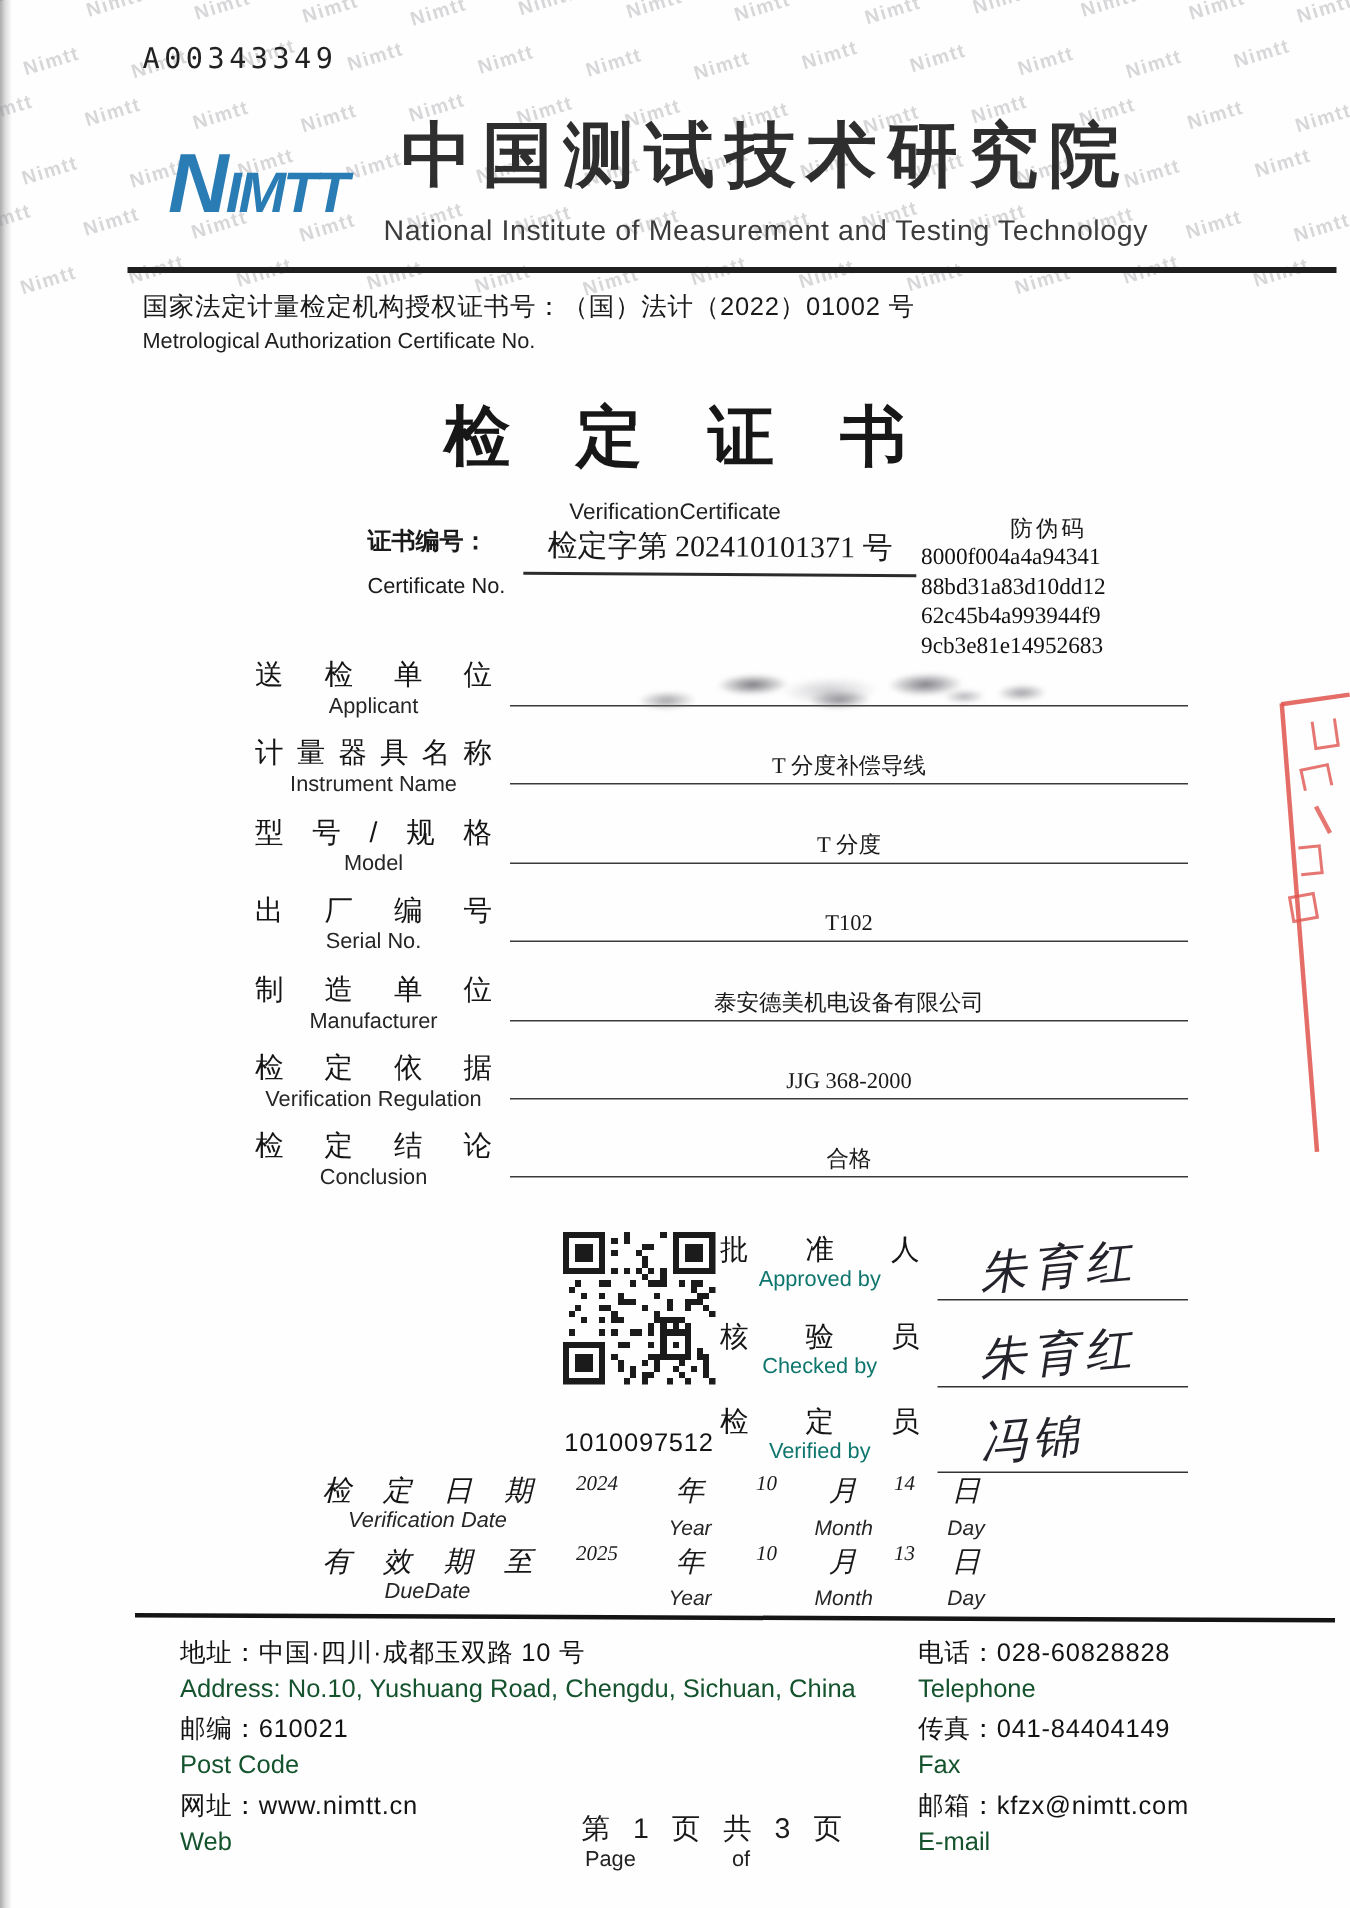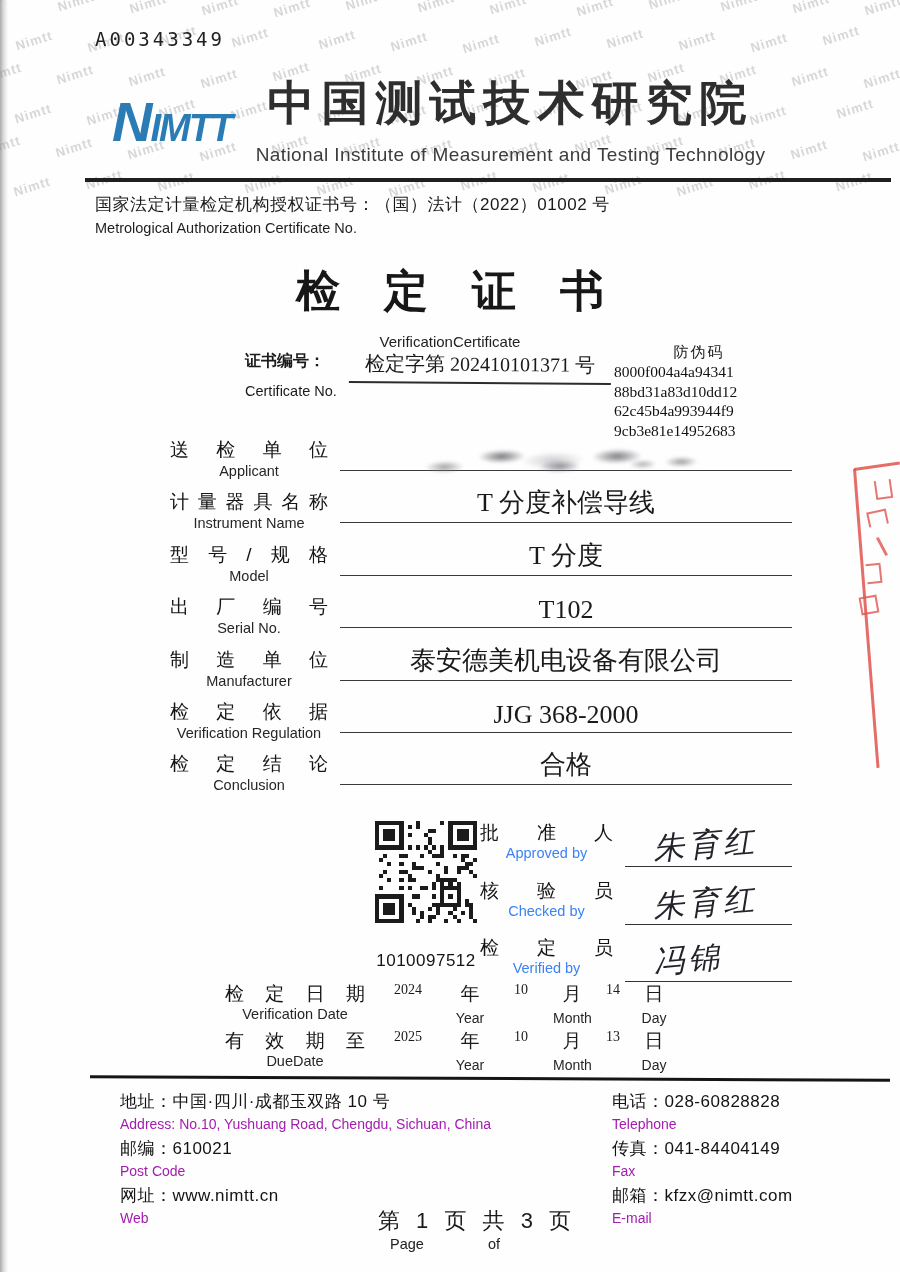--- a/index.html
+++ b/index.html
@@ -44,68 +44,68 @@
   .anti-codes{font-family:"Liberation Serif",serif;font-size:15.5px;line-height:19.5px;color:#111;}
   
   .fields{position:absolute;left:170px;top:437px;width:622px;}
   .frow{height:52.4px;display:flex;}
   .flabel{width:158px;}
   .flabel-cn{font-size:19px;text-align:justify;text-align-last:justify;text-justify:inter-character;
       height:25px;color:#151515;}
   .flabel-en{font-size:14.5px;text-align:center;color:#262626;margin-top:1px;}
   .fvalue{width:452px;margin-left:12px;height:34px;border-bottom:1.5px solid #3a3a3a;
       display:flex;align-items:flex-end;justify-content:center;
-      font-family:"Liberation Serif",serif;font-size:26px;padding-bottom:2px;box-sizing:border-box;}
+      font-family:"Liberation Serif",serif;font-size:15px;padding-bottom:2px;box-sizing:border-box;}
   .smudge{width:320px;height:36px;margin-bottom:-12px;filter:blur(1.5px);transform:rotate(-1.5deg);
       background:
       radial-gradient(ellipse 28px 9px at 12% 55%, rgba(125,125,130,.7), transparent 70%),
       radial-gradient(ellipse 34px 10px at 30% 30%, rgba(85,85,92,.8), transparent 70%),
       radial-gradient(ellipse 30px 9px at 48% 62%, rgba(108,108,115,.75), transparent 70%),
       radial-gradient(ellipse 36px 11px at 66% 38%, rgba(92,92,100,.8), transparent 70%),
       radial-gradient(ellipse 24px 8px at 86% 58%, rgba(118,118,125,.7), transparent 70%),
       radial-gradient(ellipse 46px 13px at 46% 45%, rgba(150,150,158,.45), transparent 70%),
       radial-gradient(ellipse 20px 7px at 74% 62%, rgba(130,130,138,.6), transparent 70%);}
   
   .qrsec{position:absolute;left:374px;top:821px;width:104px;text-align:center;}
   .qr-num{font-size:17px;margin-top:24px;letter-spacing:.5px;color:#141414;}
   .sigs{position:absolute;left:480px;top:812px;width:312px;}
   .srow{height:57.5px;display:flex;align-items:center;}
   .slabel{width:133px;}
   .slabel-cn{font-size:19px;text-align:justify;text-align-last:justify;text-justify:inter-character;
       height:25px;color:#151515;}
-  .slabel-en{font-size:14.5px;text-align:center;color:#3b82f6;}
+  .slabel-en{font-size:14.5px;text-align:center;color:#0f766e;}
   .sline{flex:1;margin-left:12px;border-bottom:1.5px solid #333;height:52px;position:relative;}
   .signame{position:absolute;left:28px;bottom:0px;font-family:"Liberation Serif",serif;
       font-style:italic;font-size:31px;letter-spacing:4px;color:#23232b;
       transform:rotate(-5deg);white-space:nowrap;}
   
-  .dates{position:absolute;left:225px;top:981px;}
+  .dates{position:absolute;left:215px;top:981px;font-style:italic;}
   .drow{display:flex;height:47px;}
   .dlabel{width:140px;}
   .dlabel-cn{font-size:19px;text-align:justify;text-align-last:justify;text-justify:inter-character;
       height:25px;color:#151515;}
   .dlabel-en{font-size:14.5px;text-align:center;color:#262626;white-space:nowrap;}
   .dnum,.dunit{text-align:center;}
   .dnum{font-family:"Liberation Serif",serif;font-size:14px;padding-top:1px;}
   .dnum.y{width:86px;}
   .dnum.m{width:64px;}
   .dnum.d{width:44px;}
   .dunit{width:38px;}
   .dunit .u-cn{font-size:19px;}
   .dunit .u-en{font-size:14px;color:#262626;margin-top:3px;white-space:nowrap;}
   
   .footrule{position:absolute;left:90px;top:1077px;width:800px;height:2.5px;background:#151515;
       transform:rotate(.25deg);}
   .footer{position:absolute;left:120px;top:1090px;width:720px;display:flex;}
   .fcol-left{width:492px;}
   .fcol-right{flex:1;}
   .fitem-cn{font-size:17px;color:#131313;letter-spacing:.5px;}
-  .fitem-en{font-size:14px;color:#a21caf;margin:3px 0 5px;}
+  .fitem-en{font-size:17px;color:#14532d;margin:3px 0 5px;}
   .pagefoot{position:absolute;left:372px;top:1206px;width:210px;}
-  .pagefoot-cn{font-size:22px;letter-spacing:5px;text-align:center;white-space:nowrap;}
+  .pagefoot-cn{font-size:19px;letter-spacing:5px;text-align:center;white-space:nowrap;}
   .pagefoot-en{position:relative;height:18px;font-size:14.5px;color:#222;}
   .pagefoot-en .pg{position:absolute;left:18px;}
   .pagefoot-en .of{position:absolute;left:116px;}
   
   .stamp{position:absolute;left:0;top:0;width:100%;height:100%;pointer-events:none;}
   .stamp-vline{position:absolute;left:853px;top:469px;height:300px;width:0;
       border-left:3px solid rgba(224,84,77,.85);transform:rotate(-4.5deg);transform-origin:top left;}
   .stamp-hline{position:absolute;left:854px;top:468px;width:46px;height:0;
       border-top:3px solid rgba(224,84,77,.85);transform:rotate(-8deg);transform-origin:left top;}
   .smark{position:absolute;border:2.5px solid rgba(224,84,77,.8);}

